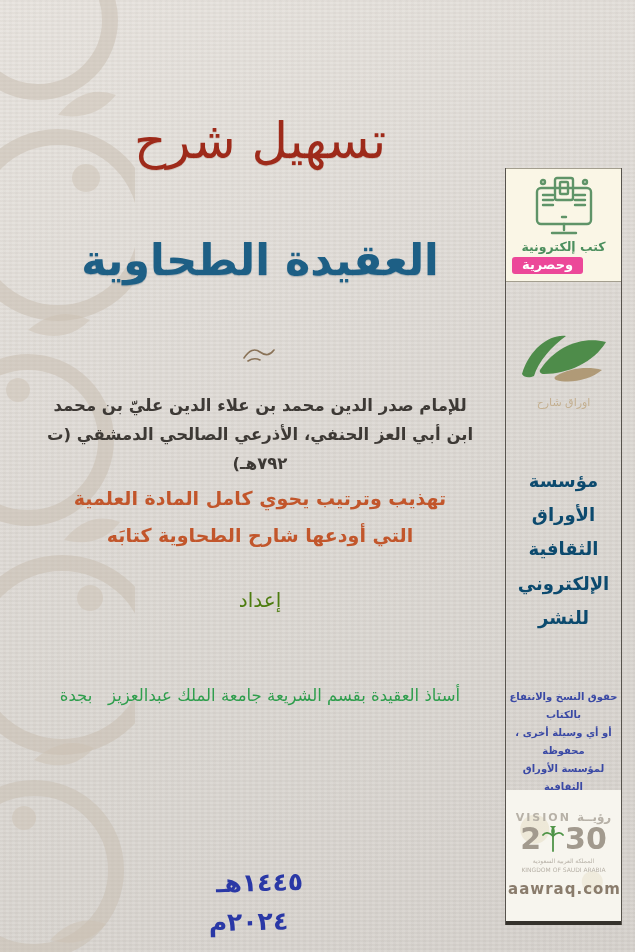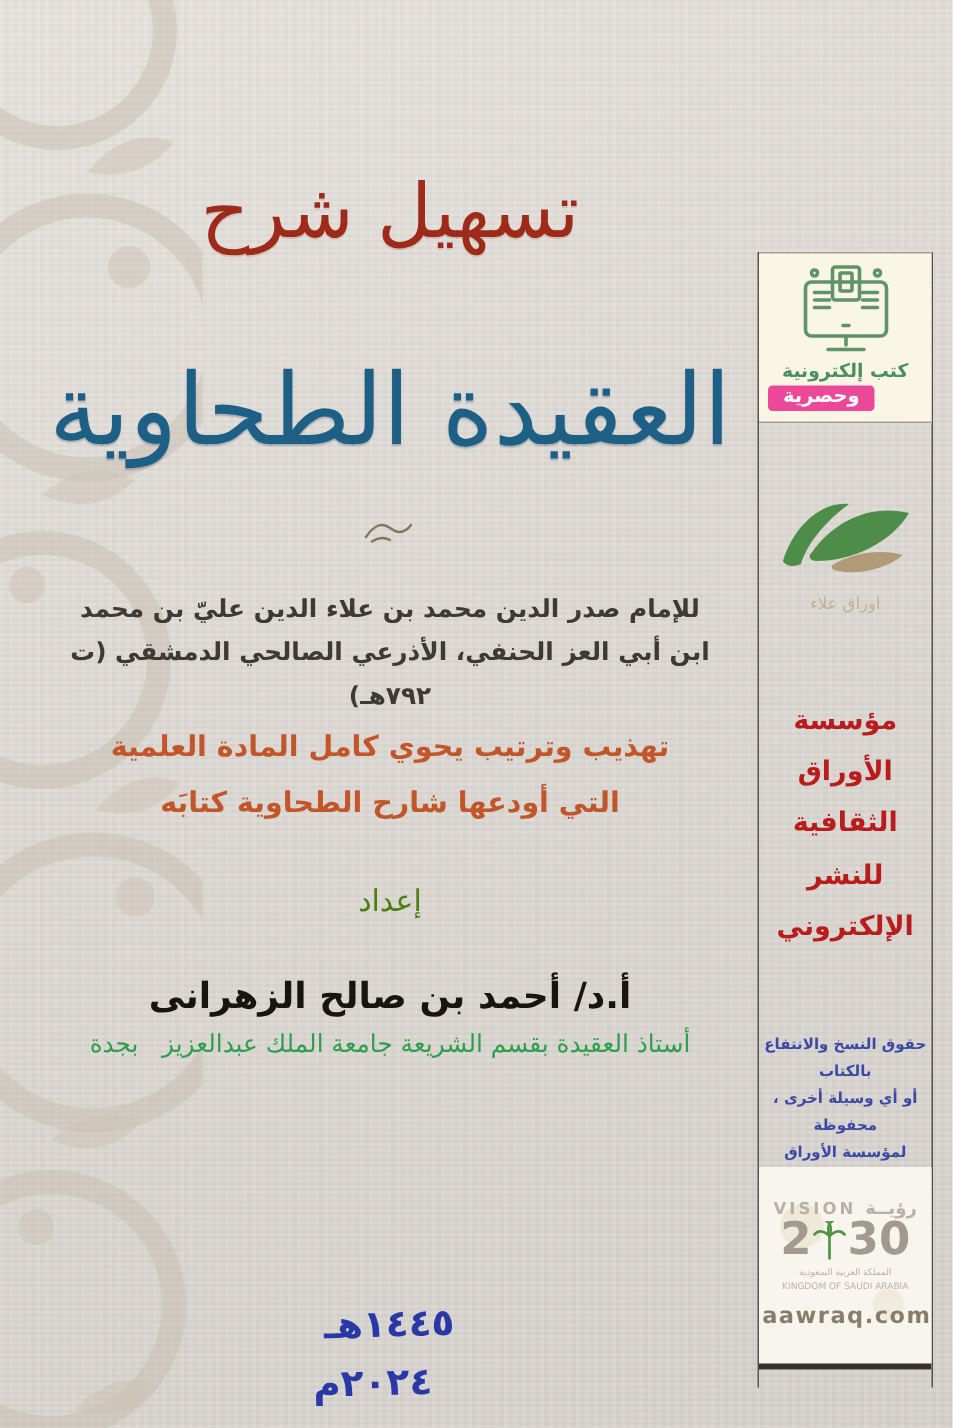--- a/index.html
+++ b/index.html
@@ -19,21 +19,21 @@
 
   
   .main { left:30px; top:0; width:460px; height:100%; text-align:center; direction:rtl; }
   .series-title {
     top:112px; left:0; width:100%;
     font-size:50px; color:#9e2a1a; letter-spacing:0;
     text-shadow:0 1px 0 rgba(120,40,20,.15);
   }
   .main-title {
     top:235px; left:-20px; width:500px;
-    font-size:66px; font-weight:normal; color:#1d5f85;
+    font-size:43px; font-weight:bold; color:#1d5f85;
     text-shadow:0 1px 1px rgba(10,50,80,.25);
   }
   .flourish { top:346px; left:212px; }
   .author-block {
     top:392px; left:0; width:100%;
     font-size:16.5px; font-weight:bold; color:#3d3935; line-height:1.75;
   }
   .subtitle-block {
     top:480px; left:0; width:100%;
     font-size:19px; font-weight:bold; color:#c2562b; line-height:1.95;
@@ -61,28 +61,28 @@
   .ebooks-label { position:absolute; top:70px; width:100%; font-size:12.5px; font-weight:bold; color:#4c8f5e; }
   .exclusive-badge {
     position:absolute; top:88px; left:6px;
     background:#ec4899; color:#ffffff; font-size:13px; font-weight:bold;
     padding:0 10px 2px 10px; border-radius:3px;
   }
   .awraq-logo { position:absolute; top:160px; left:0; width:100%; }
   .awraq-caption { font-size:11px; color:#c4b091; margin-top:2px; }
   .publisher {
     position:absolute; top:296px; left:0; width:100%;
-    font-size:18px; font-weight:bold; color:#b91c1c; line-height:1.9;
+    font-size:18px; font-weight:bold; color:#0c4a6e; line-height:1.9;
   }
   .copyright {
     position:absolute; top:520px; left:0; width:100%;
     font-size:10px; font-weight:bold; color:#3a49a5; line-height:1.8;
   }
   .vision-card {
-    position:absolute; bottom:12px; left:0; width:100%; height:135px;
+    position:absolute; bottom:0; left:0; width:100%; height:135px;
     background:
       radial-gradient(circle at 25% 30%, rgba(210,195,150,.25) 0 14px, transparent 15px),
       radial-gradient(circle at 75% 70%, rgba(210,195,150,.2) 0 10px, transparent 11px),
       #f7f5ee;
     border-bottom:4px solid #35322c;
     direction:ltr;
   }
   .vision-row {
     display:flex; justify-content:center; align-items:center; gap:6px;
     margin-top:20px; color:#b7b1a7; font-size:11px; font-weight:bold;
@@ -134,21 +134,20 @@
     <div>للإمام صدر الدين محمد بن علاء الدين عليّ بن محمد</div>
     <div>ابن أبي العز الحنفي، الأذرعي الصالحي الدمشقي (ت ٧٩٢هـ)</div>
   </div>
 
   <div class="abs subtitle-block">
     <div>تهذيب وترتيب يحوي كامل المادة العلمية</div>
     <div>التي أودعها شارح الطحاوية كتابَه</div>
   </div>
 
   <div class="abs prep-label">إعداد</div>
-  <div class="abs prep-name">أ.د/ أحمد بن صالح الزهرانى</div>
   <div class="abs prep-affil">أستاذ العقيدة بقسم الشريعة جامعة الملك عبدالعزيز&nbsp;&nbsp;&nbsp;بجدة</div>
 
   <div class="abs dates">
     <span class="hijri">١٤٤٥هـ</span>
     <span class="greg">٢٠٢٤م</span>
   </div>
 </div>
 
 <div class="abs sidebar">
 
@@ -167,29 +166,29 @@
     <div class="ebooks-label">كتب إلكترونية</div>
     <div class="exclusive-badge">وحصرية</div>
   </div>
 
   <div class="awraq-logo">
     <svg width="96" height="62" viewBox="0 0 96 62">
       <path d="M6 46 C14 20, 34 6, 50 8 C36 18, 22 34, 18 48 C14 50, 8 50, 6 46 z" fill="#4e8c4a"></path>
       <path d="M24 42 C40 18, 66 8, 90 14 C78 34, 52 46, 28 46 C25 46, 23 44, 24 42 z" fill="#4e8c4a"></path>
       <path d="M40 48 C54 40, 72 38, 86 42 C74 52, 54 56, 40 52 C38 51, 38 49, 40 48 z" fill="#b09a77"></path>
     </svg>
-    <div class="awraq-caption">اوراق علاء</div>
+    <div class="awraq-caption">اوراق شارح</div>
   </div>
 
   <div class="publisher">
     <div>مؤسسة</div>
     <div>الأوراق</div>
     <div>الثقافية</div>
+    <div>الإلكتروني</div>
     <div>للنشر</div>
-    <div>الإلكتروني</div>
   </div>
 
   <div class="copyright">
     <div>حقوق النسخ والانتفاع بالكتاب</div>
     <div>أو أي وسيلة أخرى ، محفوظة</div>
     <div>لمؤسسة الأوراق الثقافية</div>
   </div>
 
   <div class="vision-card">
     <div class="vision-row">

